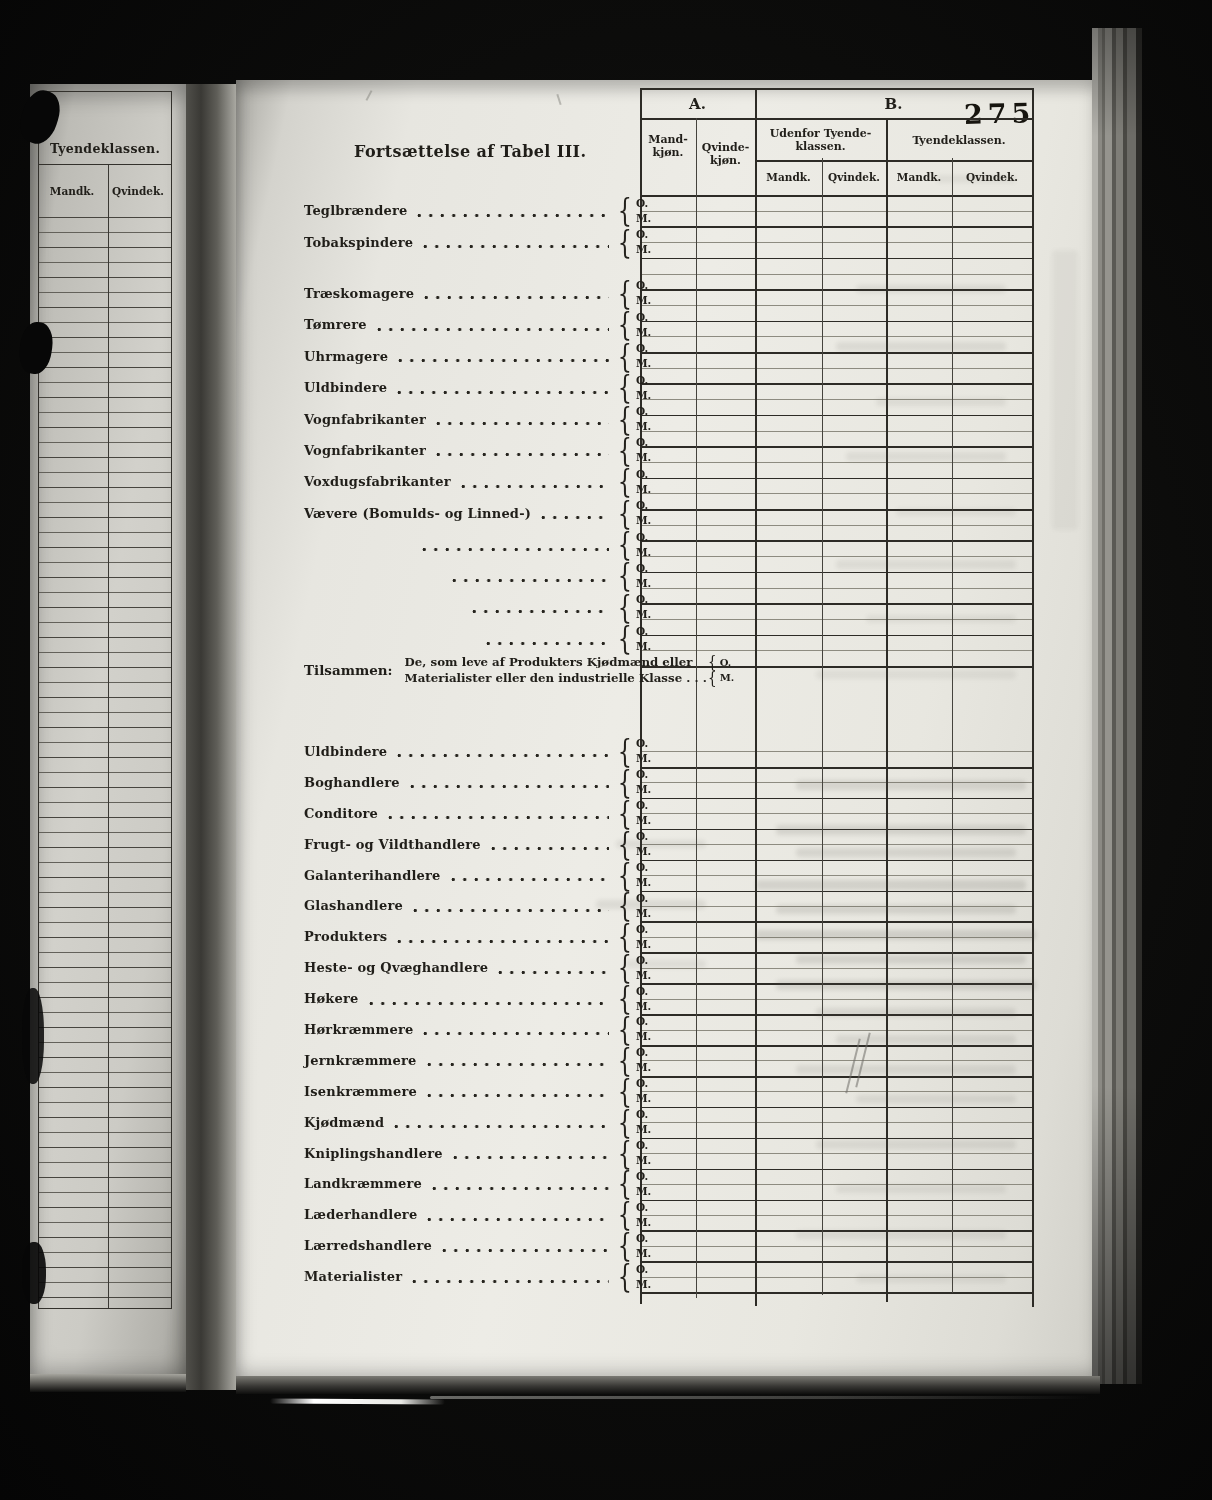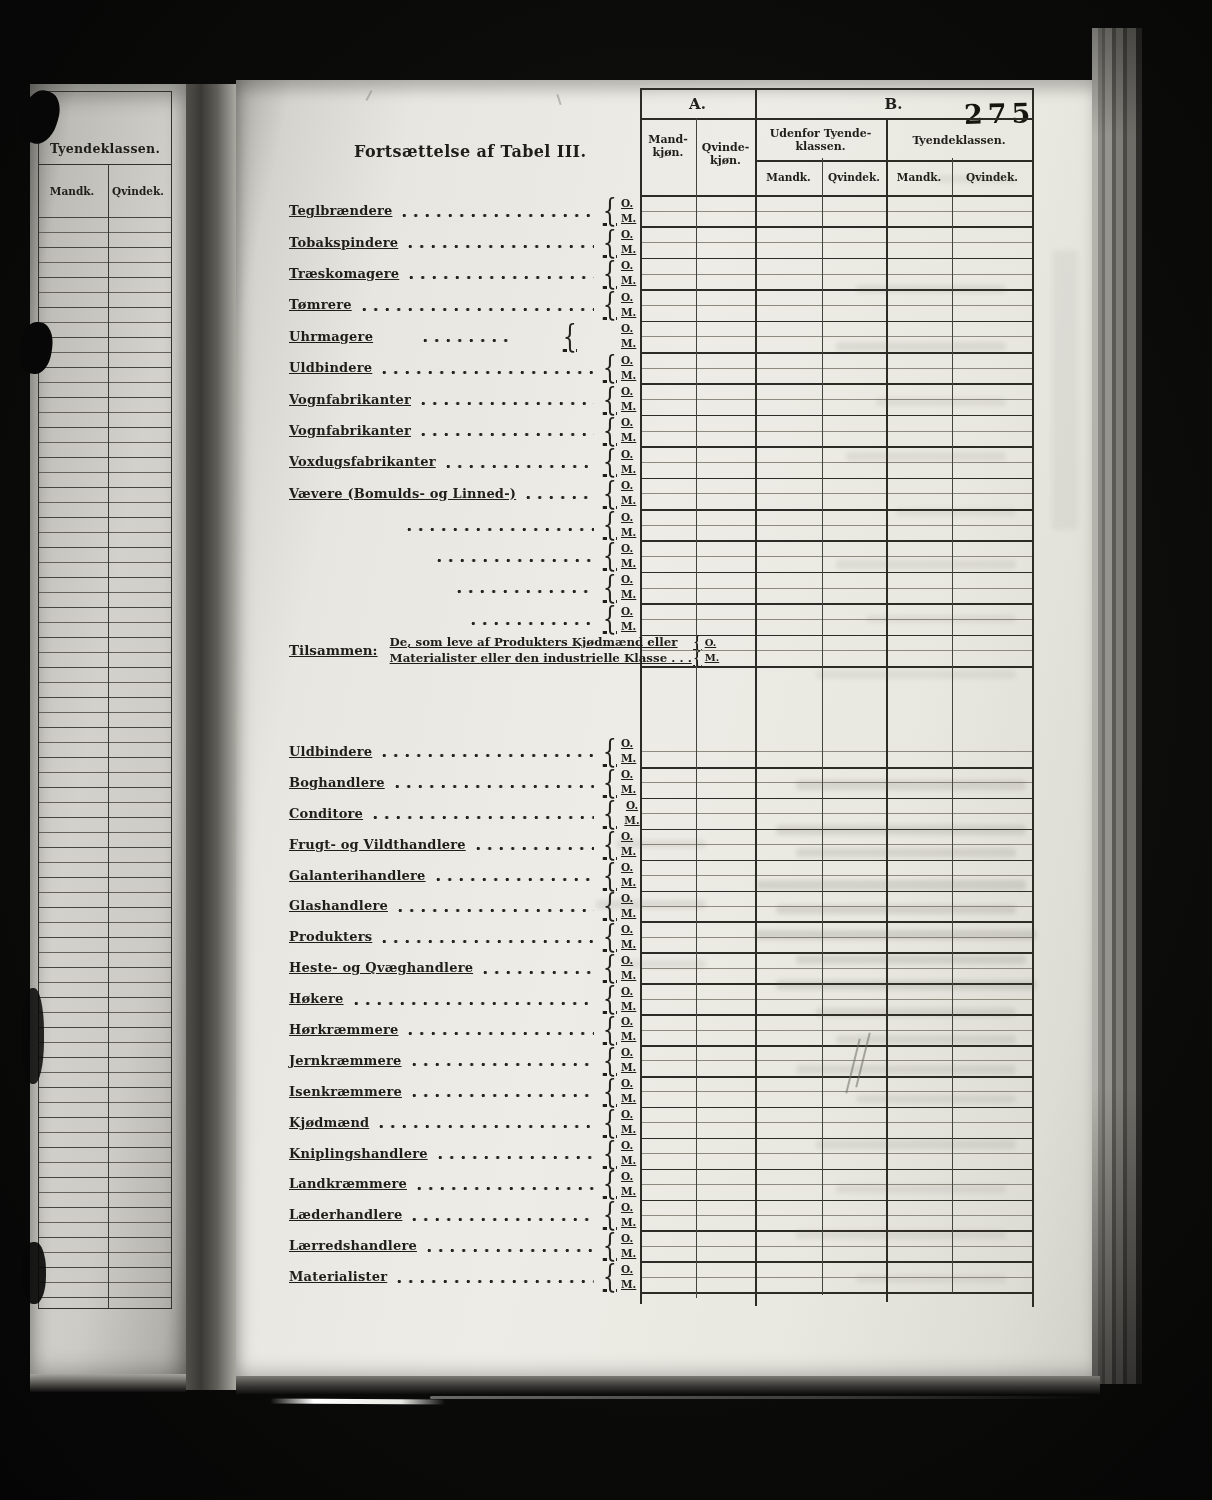--- a/index.html
+++ b/index.html
@@ -47,21 +47,21 @@
   .ghs{position:absolute;top:82px;height:30px;font-size:10.5px;font-weight:700;
        display:flex;align-items:center;justify-content:center;}
   .s1{left:519px;width:67px;} .s2{left:586px;width:64px;}
   .s3{left:650px;width:66px;} .s4{left:716px;width:80px;}
   
   .hl{position:absolute;background:#2d2b26;height:1.7px;}
   .hlt{position:absolute;background:#8d8b80;height:1px;}
   .vl{position:absolute;background:#2d2b26;width:1.6px;}
   .vlm{position:absolute;background:#45433d;width:1.3px;}
   
-  .rows{position:absolute;left:1px;width:406px;text-decoration:underline;}
+  .rows{position:absolute;left:16px;width:406px;}
   #rows-s9{top:115px;} #rows-s10{top:656px;}
   .occ-row{display:flex;align-items:center;padding-left:52px;box-sizing:border-box;}
   .occ-label{font-size:13px;font-weight:700;letter-spacing:.2px;white-space:nowrap;}
   .leader{flex:1;height:5px;align-self:center;margin:9px 6px 0 10px;
     background:radial-gradient(circle at 2.2px 2.5px,#26241e 1.35px,rgba(0,0,0,0) 1.9px);
     background-size:11.5px 5px;background-repeat:repeat-x;}
   .brace{font-size:31px;line-height:29px;font-weight:400;transform:scaleX(.72);color:#23211c;}
   .om{display:flex;flex-direction:column;justify-content:space-between;height:28px;width:22px;
       font-size:10.5px;font-weight:700;line-height:13px;margin-left:1px;}
   .sp{flex:none;}
@@ -308,39 +308,39 @@
         </div>
         <div class="occ-row" style="height: 31.4px;">
           <div class="occ-label">Tobakspindere</div>
           <div class="leader"></div>
           <div class="brace">{</div>
           <div class="om">
             <div class="om-t">O.</div>
             <div class="om-b">M.</div>
           </div>
         </div>
-        <div class="occ-row" style="height: 31.4px;">
+        <div class="occ-row" style="height: 31.4px; margin-top: 20px;">
           <div class="occ-label">Træskomagere</div>
           <div class="leader"></div>
           <div class="brace">{</div>
           <div class="om">
             <div class="om-t">O.</div>
             <div class="om-b">M.</div>
           </div>
         </div>
         <div class="occ-row" style="height: 31.4px;">
           <div class="occ-label">Tømrere</div>
           <div class="leader"></div>
           <div class="brace">{</div>
           <div class="om">
             <div class="om-t">O.</div>
             <div class="om-b">M.</div>
           </div>
         </div>
-        <div class="occ-row" style="height: 31.4px; gap: 40px;">
+        <div class="occ-row" style="height: 31.4px;">
           <div class="occ-label">Uhrmagere</div>
           <div class="leader"></div>
           <div class="brace">{</div>
           <div class="om">
             <div class="om-t">O.</div>
             <div class="om-b">M.</div>
           </div>
         </div>
         <div class="occ-row" style="height: 31.4px;">
           <div class="occ-label">Uldbindere</div>
@@ -453,21 +453,21 @@
         </div>
         <div class="occ-row" style="height: 30.9px;">
           <div class="occ-label">Boghandlere</div>
           <div class="leader"></div>
           <div class="brace">{</div>
           <div class="om">
             <div class="om-t">O.</div>
             <div class="om-b">M.</div>
           </div>
         </div>
-        <div class="occ-row" style="height: 30.9px; text-align: center;">
+        <div class="occ-row" style="height: 30.9px;">
           <div class="occ-label">Conditore</div>
           <div class="leader"></div>
           <div class="brace">{</div>
           <div class="om">
             <div class="om-t">O.</div>
             <div class="om-b">M.</div>
           </div>
         </div>
         <div class="occ-row" style="height: 30.9px;">
           <div class="occ-label">Frugt- og Vildthandlere</div>

